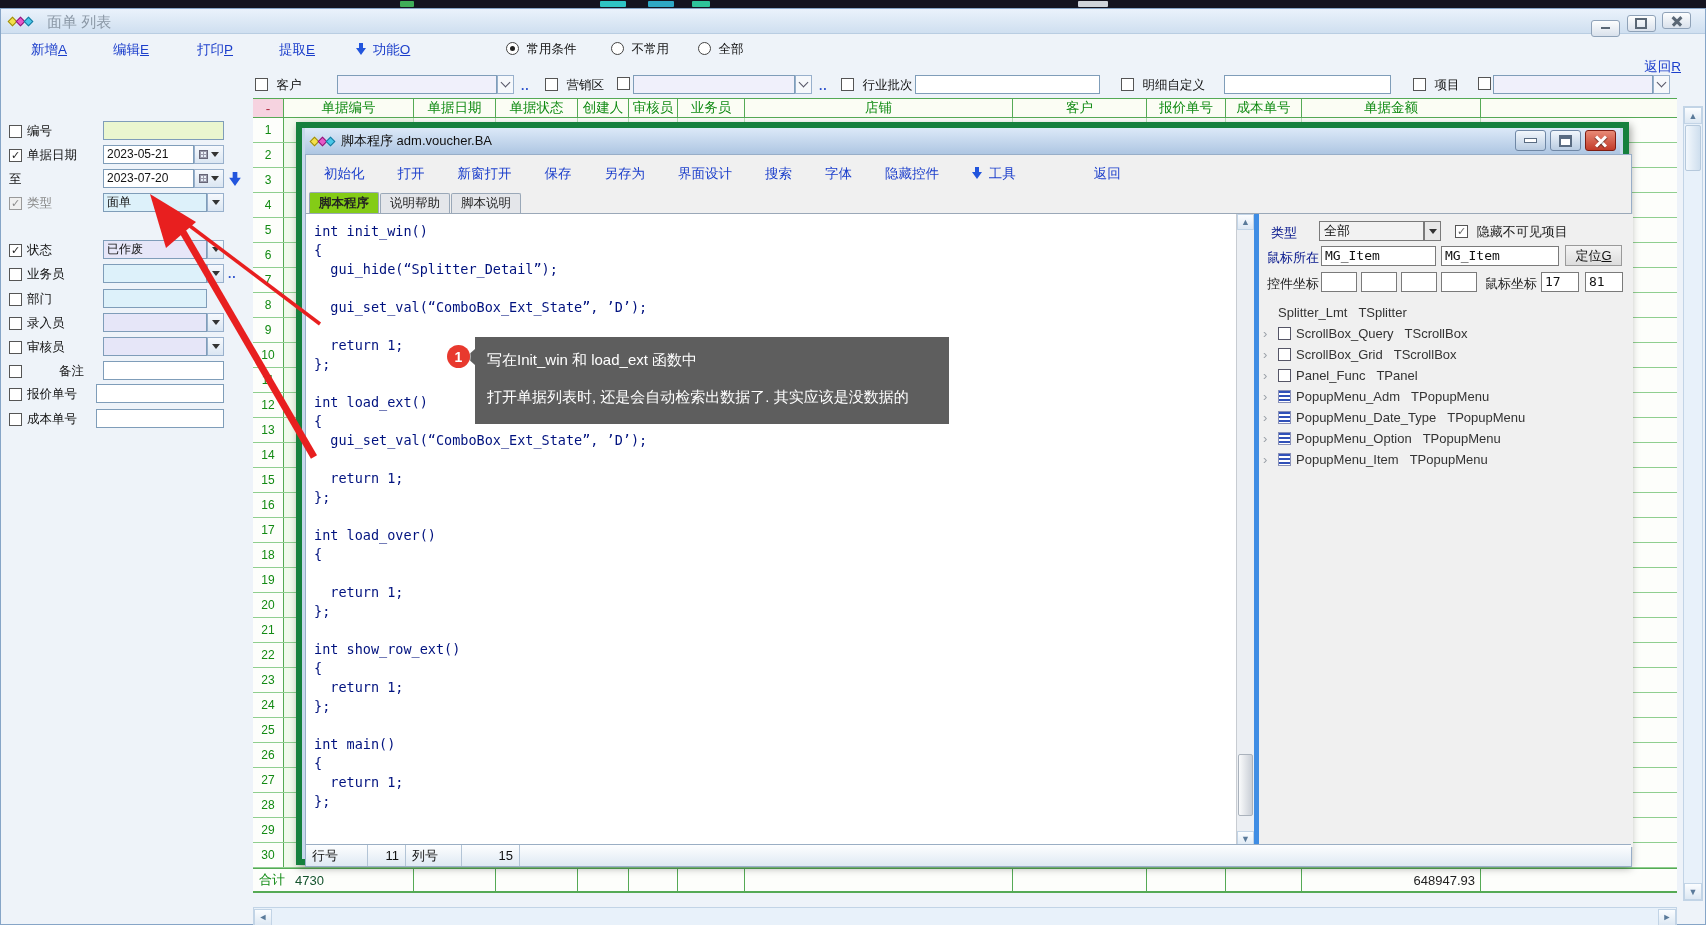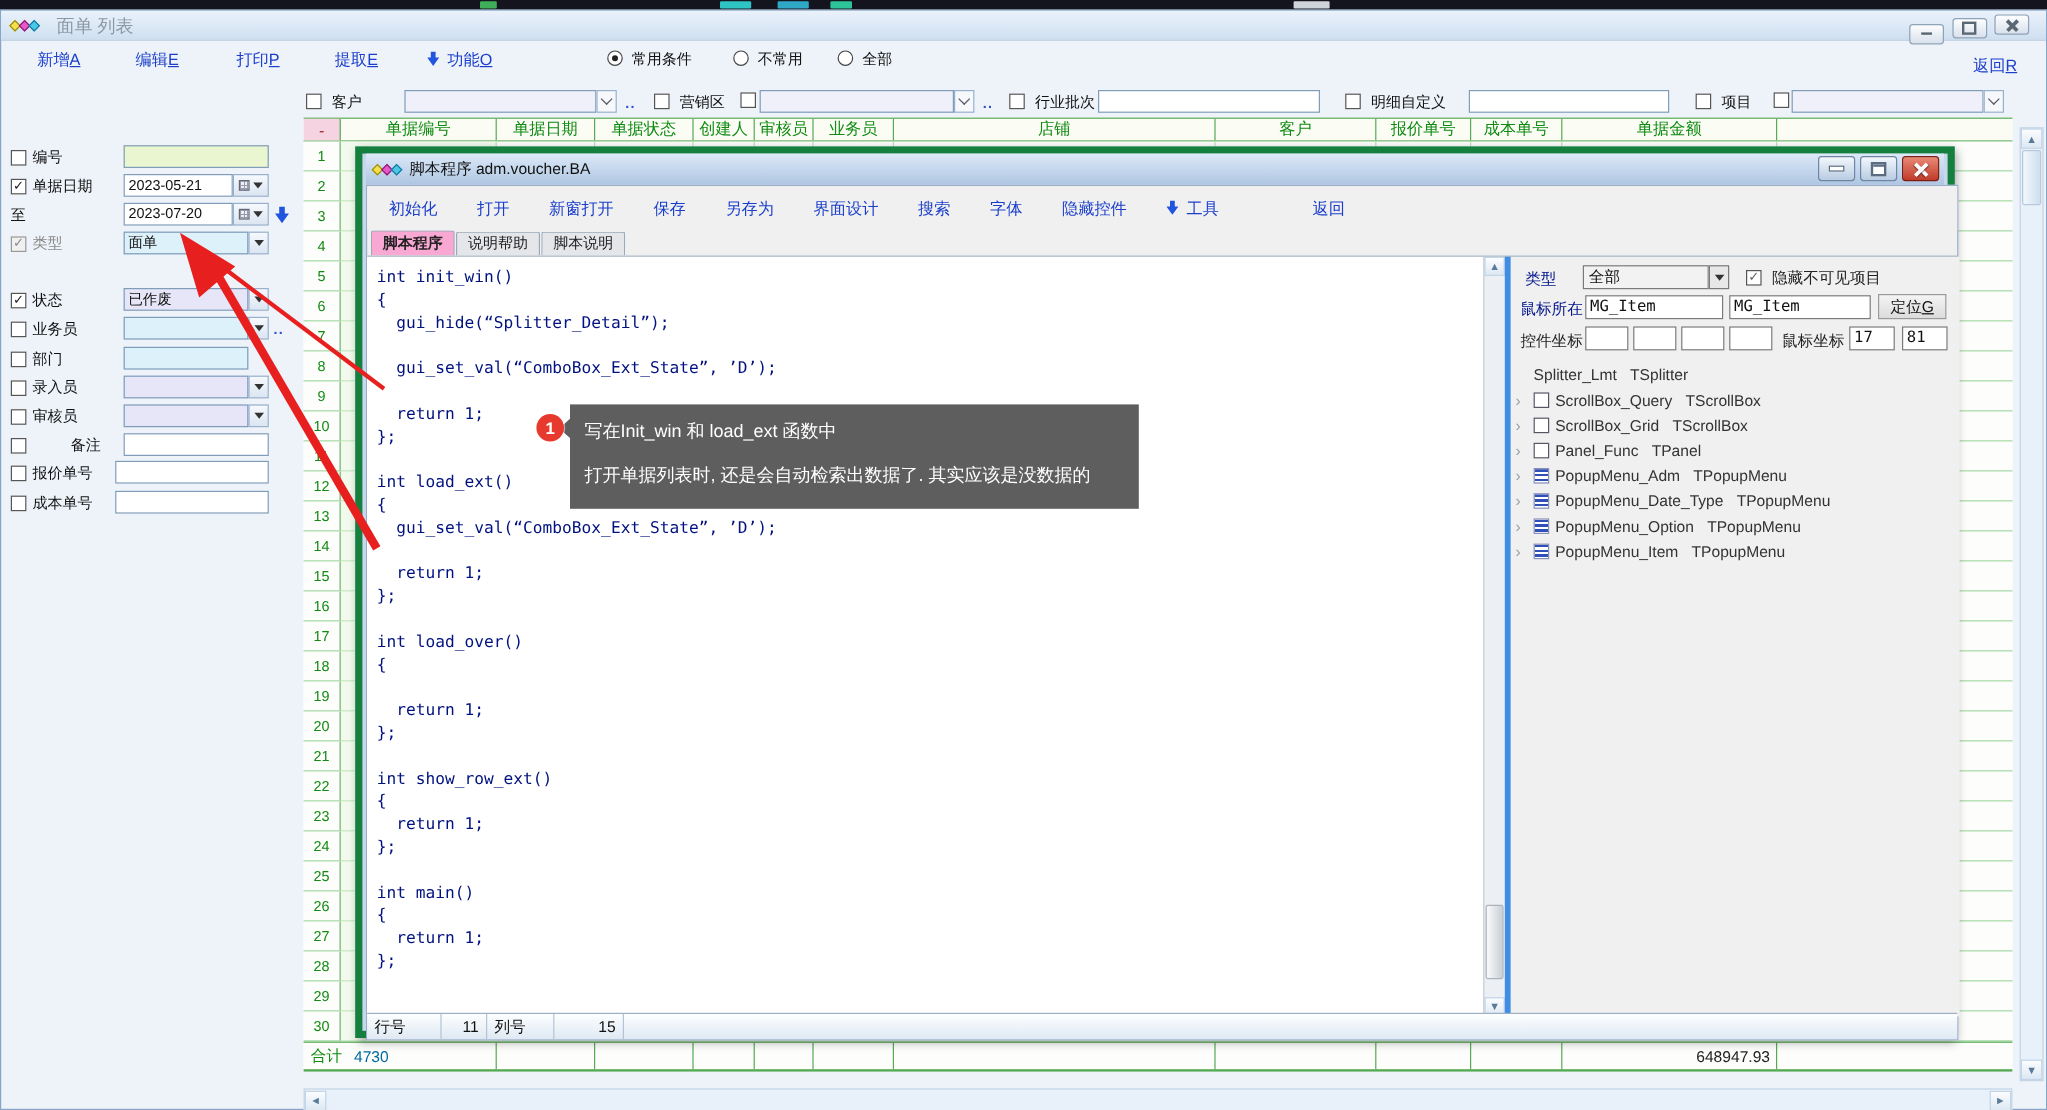--- a/index.html
+++ b/index.html
@@ -75,21 +75,21 @@
   .ghead>div:nth-of-type(13){flex:1;border-right:none;}
   .grow{display:flex;height:25px;border-bottom:1px solid #8fcf8f;background:#fdfefb;}
   .rn{width:31px;border-right:1px solid #55aa55;display:flex;align-items:center;justify-content:center;color:#128a12;font-size:12px;}
   .gc{border-right:1px solid #b9e2b9;height:100%;}
   .w1{width:130px;background:#f1faec;} .w2{width:82px;} .w3{width:82px;} .w4{width:51px;} .w5{width:49px;}
   .w6{width:67px;} .w7{width:268px;} .w8{width:134px;} .w9{width:79px;} .w10{width:76px;} .w11{width:179px;}
   .w12{flex:1;border-right:none;}
   .sumrow{display:flex;height:25px;border-bottom:2px solid #55aa55;border-top:1px solid #55aa55;background:#fdfefb;font-size:13px;}
   .sumrow>div{border-right:1px solid #55aa55;display:flex;align-items:center;}
   .sc1{width:161px;padding-left:6px;gap:10px;}
-  .sc1 .slabel{color:#0f8a12;} .sc1 .sqty{color:#0369a1;}
+  .sc1 .slabel{color:#0f8a12;} .sc1 .sqty{color:#14532d;}
   .samount{width:179px;justify-content:flex-end;padding-right:5px;color:#222;}
   .sflex{flex:1;border-right:none!important;}
 
   
   .hscroll{left:252px;top:898px;width:1424px;height:20px;background:#e8f1fa;border:1px solid #c2d4e6;display:flex;justify-content:space-between;align-items:center;}
   .vscroll{left:1682px;top:97px;width:20px;height:795px;background:#e8f1fa;border:1px solid #c2d4e6;display:flex;flex-direction:column;justify-content:space-between;align-items:center;}
   .sarrow{color:#5a7a9a;font-size:9px;width:18px;height:17px;display:flex;align-items:center;justify-content:center;background:linear-gradient(#fbfdff,#dde8f3);border:1px solid #c2d4e6;}
   .vthumb{position:absolute;left:1684px;top:116px;width:16px;height:46px;background:linear-gradient(90deg,#f3f8fd,#cfdfee);border:1px solid #b6c9dc;border-radius:2px;}
 
   
@@ -100,21 +100,21 @@
   .sbtn{width:31px;height:21px;border:1px solid #6f87a5;border-radius:3px;background:linear-gradient(#f2f7fc,#b9cce2);position:relative;display:flex;align-items:center;justify-content:center;}
   .sb-min::after{content:"";width:11px;height:3px;background:#fff;border:1px solid #5a6c82;}
   .sb-max::after{content:"";width:9px;height:8px;background:#fff;border:2px solid #5a6c82;box-shadow:inset 0 2px #5a6c82;}
   .sb-x{background:linear-gradient(#e88a76,#c23b2a);border-color:#7e1d12;}
   .sb-x::before,.sb-x::after{content:"";position:absolute;width:14px;height:3px;background:#fff;left:8px;top:9px;box-shadow:0 1px 1px rgba(0,0,0,.4);}
   .sb-x::before{transform:rotate(45deg);} .sb-x::after{transform:rotate(-45deg);}
   .sbody{position:relative;width:1327px;height:713px;background:#f0f0f0;border:1px solid #98aec8;}
   .stoolbar{position:absolute;left:0;top:0;width:100%;height:37px;display:flex;align-items:center;padding-left:18px;gap:33px;background:#f0f0f0;}
   .tabbar{position:absolute;left:0;top:37px;width:100%;height:21px;display:flex;align-items:flex-end;padding-left:3px;}
   .tab{height:20px;padding:0 9px;border:1px solid #9aa8b8;border-bottom:none;background:#e4e6ea;display:flex;align-items:center;font-size:12.5px;color:#222;margin-right:1px;border-radius:2px 2px 0 0;}
-  .tab.active{background:#f9a8d4;height:21px;font-weight:bold;}
+  .tab.active{background:#84cc16;height:21px;font-weight:bold;}
   .scontent{position:absolute;left:0;top:58px;width:100%;height:633px;background:#fff;border-top:1px solid #9aa8b8;}
   .editor{position:absolute;left:0;top:0;width:930px;height:633px;background:#fff;overflow:hidden;
      font-family:"DejaVu Sans Mono","Liberation Mono",monospace;font-size:13.5px;color:#00127f;padding:8px 0 0 8px;}
   .codeline{height:19px;line-height:19px;white-space:pre;}
   .edscroll{position:absolute;left:930px;top:0;width:18px;height:633px;background:#eceff3;border-left:1px solid #c8ccd2;}
   .edscroll .sarrow{width:17px;height:16px;}
   .edthumb{position:absolute;left:1px;top:540px;width:15px;height:62px;background:linear-gradient(90deg,#fafbfc,#c9ced6);border:1px solid #aab2bc;border-radius:2px;}
   .splitter{position:absolute;left:948px;top:0;width:5px;height:633px;background:#3f8de4;}
   .inspector{position:absolute;left:953px;top:0;width:374px;height:633px;background:#f0f0f0;font-size:13px;}
   .ilabel{color:#00128a;white-space:nowrap;}
@@ -135,21 +135,21 @@
   .scell.num{justify-content:flex-end;}
 
   
   .tooltip{left:475px;top:337px;width:474px;height:87px;background:#5e5e5e;z-index:30;color:#fff;font-size:15px;padding:10px 12px;}
   .tooltip .tline{height:30px;line-height:26px;white-space:nowrap;}
   .tnotch{position:absolute;left:-9px;top:12px;width:0;height:0;border-top:8px solid transparent;border-bottom:8px solid transparent;border-right:9px solid #5e5e5e;}
   .badge{left:447px;top:345px;width:23px;height:23px;border-radius:50%;background:#e8392e;color:#fff;z-index:31;
      display:flex;align-items:center;justify-content:center;font-size:14px;font-weight:bold;box-shadow:0 0 0 1px rgba(255,255,255,.5);}
 
   .arrows{left:0;top:0;width:1706px;height:925px;z-index:40;pointer-events:none;}
-  .back-main{position:absolute;right:24px;top:12px;}
+  .back-main{position:absolute;right:24px;top:24px;}
 </style>
 </head>
 <body>
 
 <div class="screen">
 
   <div class="abs topstrip">
     <span class="blip" style="left:400px;width:14px;background:#3fae58;"></span>
     <span class="blip" style="left:600px;width:26px;background:#2ec4c4;"></span>
     <span class="blip" style="left:648px;width:26px;background:#2ea8c4;"></span>

